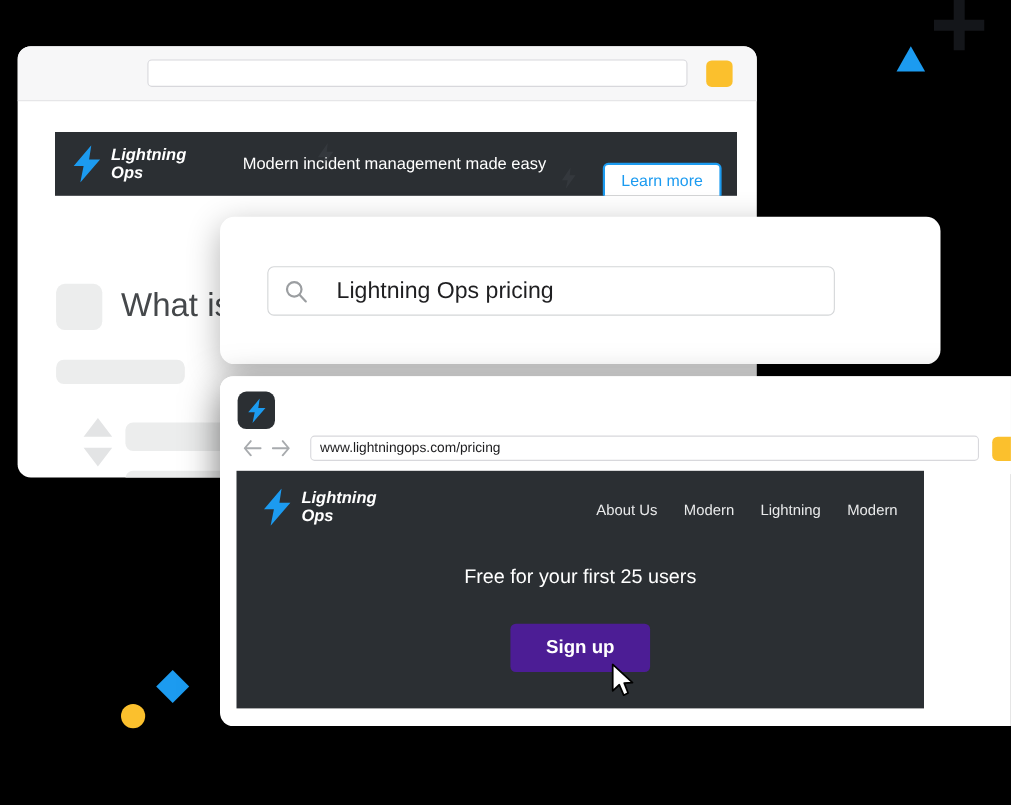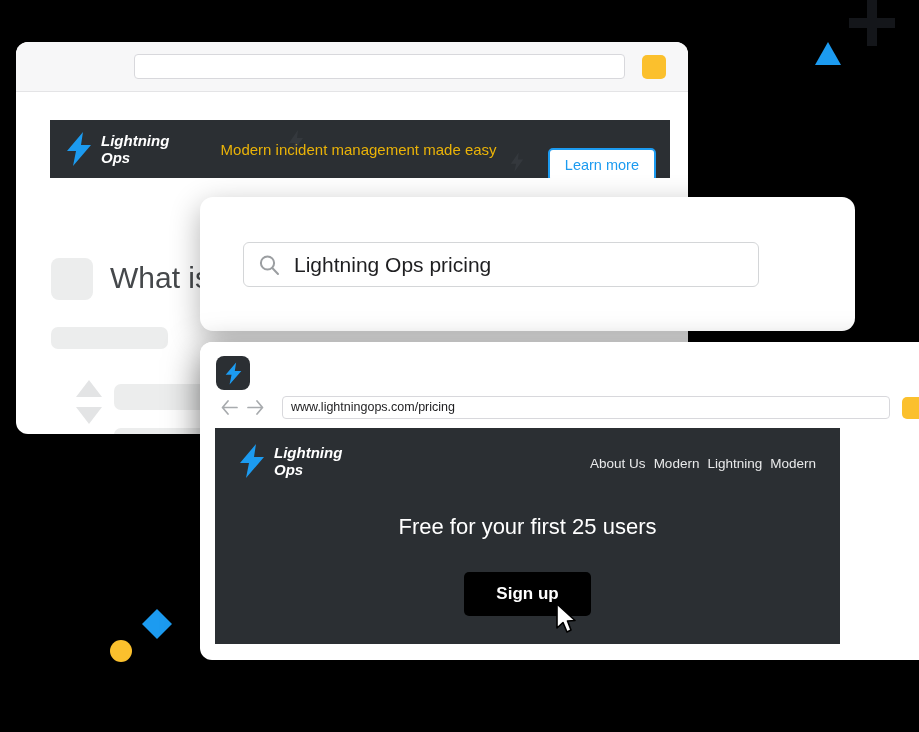--- a/index.html
+++ b/index.html
@@ -69,21 +69,21 @@
     overflow: hidden;
   }
   .brand { display: flex; align-items: center; gap: 9px; flex: 0 0 auto; }
   .brand-text {
     font-weight: bold; font-style: italic;
     color: #ffffff; font-size: 15px; line-height: 17px;
   }
   .banner-tag {
     flex: 1 1 auto;
     text-align: center;
-    color: #eab308;
+    color: #ffffff;
     font-size: 15px;
     margin: 0 6px;
   }
   .learn-btn {
     flex: 0 0 auto;
     background: #ffffff;
     color: #1C9BF0;
     border: 2px solid #1C9BF0;
     border-radius: 5px;
     font-size: 14.5px;
@@ -118,21 +118,21 @@
     box-shadow: 0 9px 30px rgba(0,0,0,0.30);
   }
   .search-field {
     position: absolute;
     left: 43px; top: 45px;
     width: 516px; height: 45px;
     border: 1px solid #d4d6d8;
     border-radius: 6px;
     display: flex; align-items: center;
     padding: 0 14px;
-    gap: 14px;
+    gap: 26px;
     background: #fff;
   }
   .search-text { font-size: 21px; color: #1f1f21; white-space: nowrap; }
 
   
   .win-front { left: 200px; top: 342px; width: 740px; height: 318px; }
   .front-chrome { padding: 12px 16px 0 16px; background: #fff; }
   .tabrow { height: 38px; display: flex; align-items: center; }
   .favicon {
     width: 34px; height: 34px;
@@ -174,36 +174,36 @@
     left: 15px; top: 86px;
     width: 625px; height: 216px;
     background: #2b2f33;
   }
   .landing-head {
     display: flex; align-items: center;
     padding: 16px 24px 0 24px;
   }
   .landing-nav {
     margin-left: auto;
-    display: flex; gap: 8px;
+    display: flex; gap: 24px;
     padding-top: 4px;
   }
   .landing-nav a {
     color: #e9eaeb; font-size: 13.5px;
     text-decoration: none; cursor: pointer;
   }
   .hero {
     text-align: center;
     color: #ffffff;
-    font-size: 22px;
+    font-size: 18px;
     margin-top: 36px;
   }
   .signup-wrap { text-align: center; margin-top: 32px; position: relative; }
   .signup-btn {
-    background: #000000;
+    background: #4c1d95;
     color: #ffffff;
     border: none;
     border-radius: 5px;
     font-size: 17px;
     font-weight: bold;
     padding: 12px 32px;
     font-family: inherit;
     cursor: pointer;
   }
   .cursor { position: absolute; left: 555px; top: 603px; width: 22px; height: 32px; }

